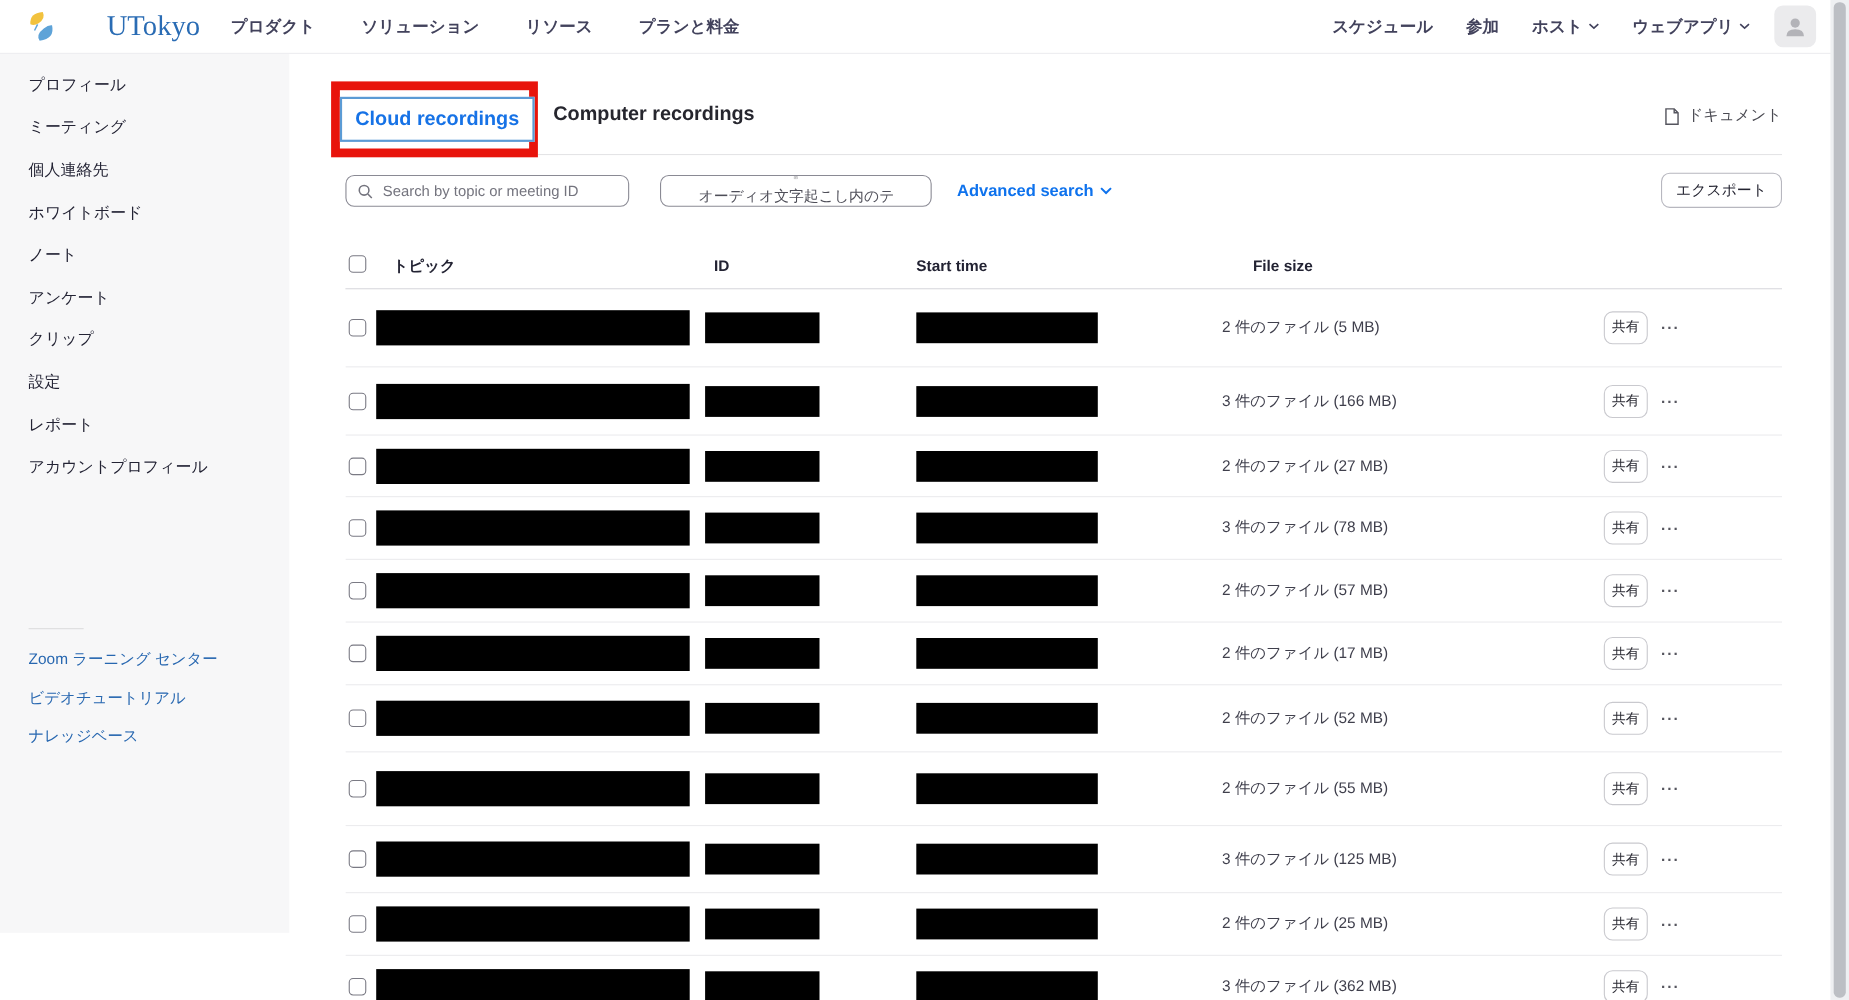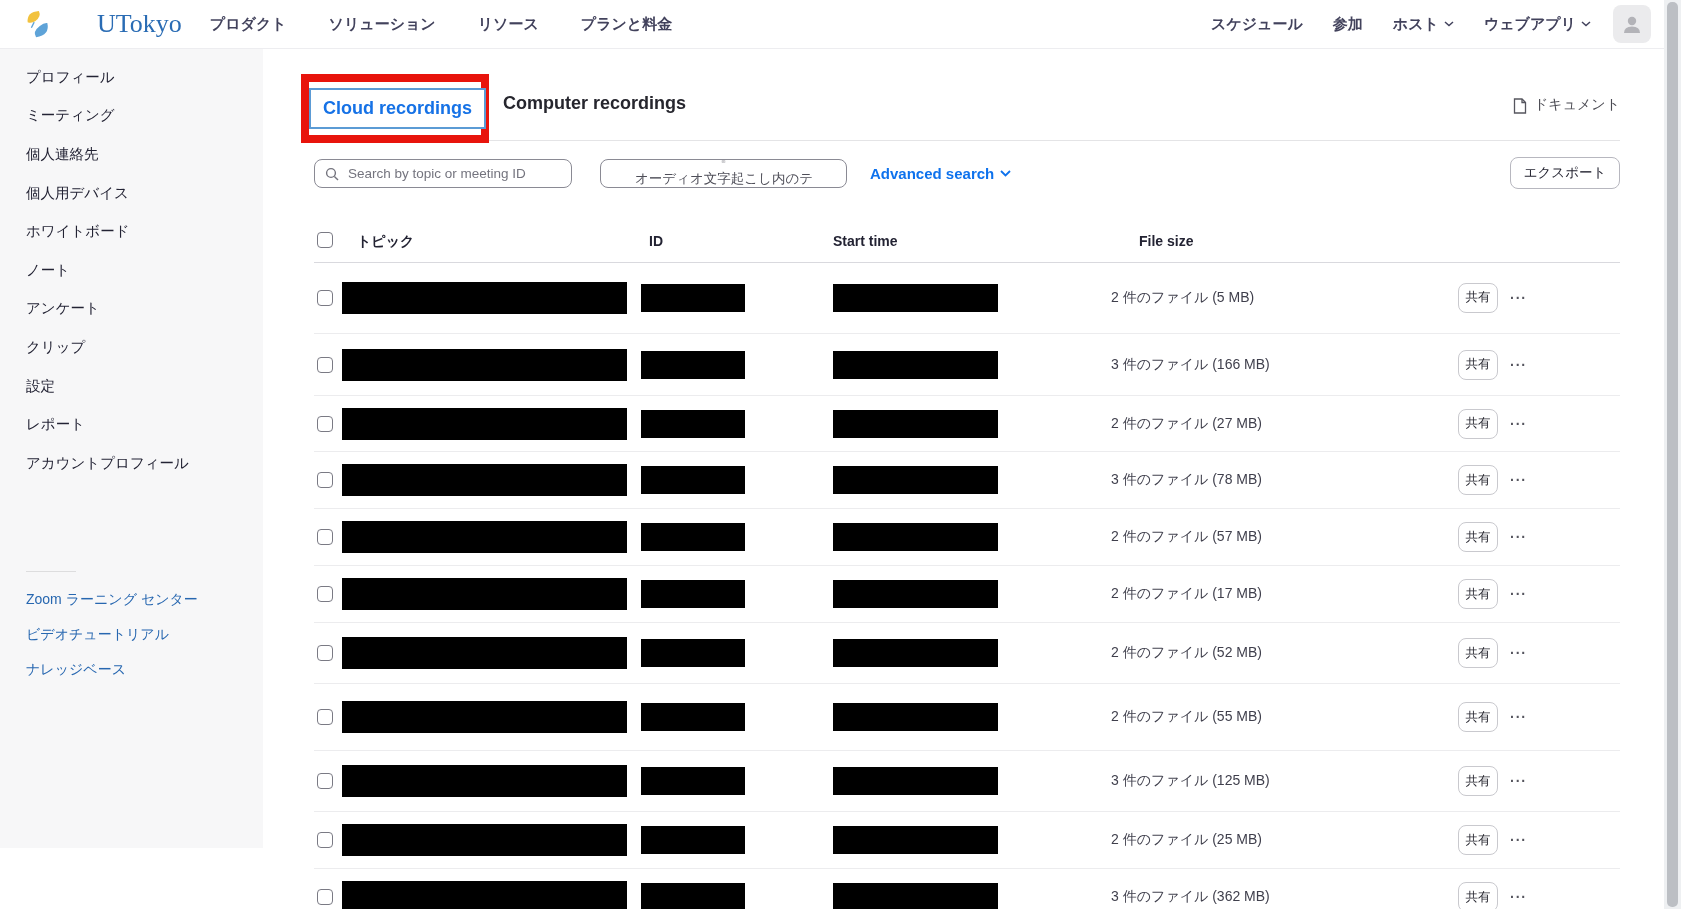--- a/index.html
+++ b/index.html
@@ -141,21 +141,20 @@
         <path d="M4 21 Q4 14.5 12 14.5 Q20 14.5 20 21 Z" fill="#b3b3b8"></path>
       </svg>
     </div>
   </header>
 
   <aside class="sidebar">
     <ul class="side-list" id="sidebar-list">
         <li class="side-item">プロフィール</li>
         <li class="side-item">ミーティング</li>
         <li class="side-item">個人連絡先</li>
-        <li class="side-item">個人用デバイス</li>
         <li class="side-item">ホワイトボード</li>
         <li class="side-item">ノート</li>
         <li class="side-item">アンケート</li>
         <li class="side-item">クリップ</li>
         <li class="side-item">設定</li>
         <li class="side-item">レポート</li>
         <li class="side-item">アカウントプロフィール</li>
       </ul>
     <div class="side-divider"></div>
     <ul class="side-footer" id="sidebar-footer">

